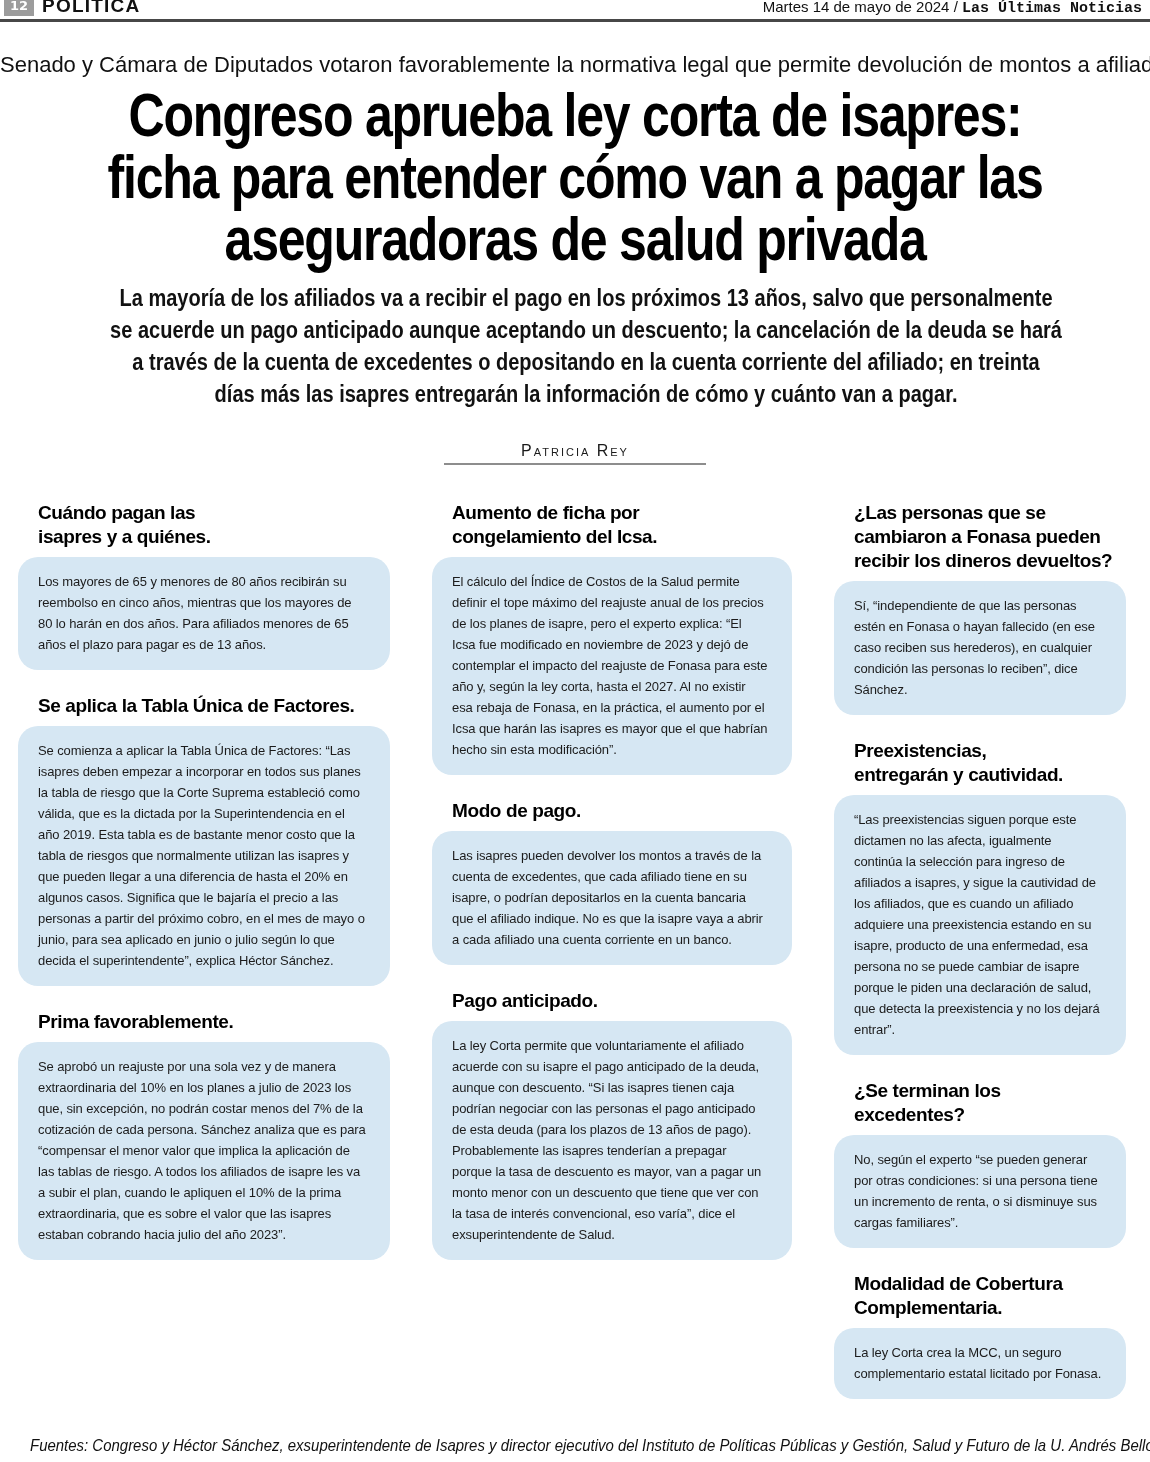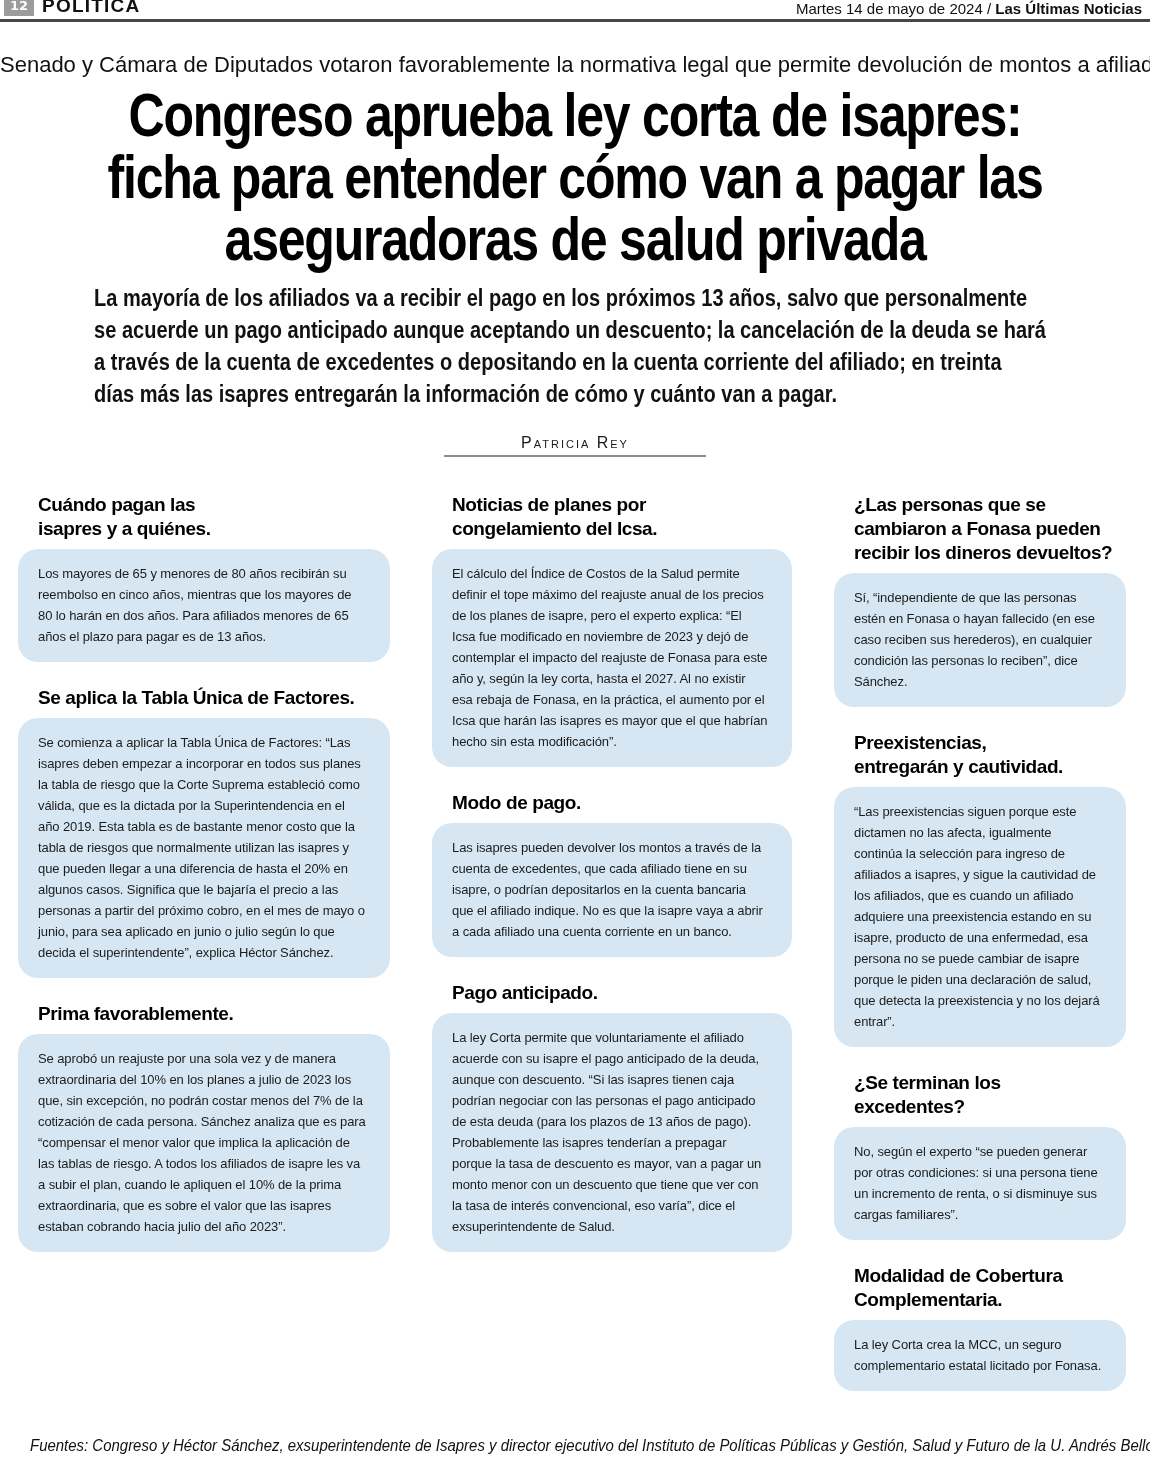--- a/index.html
+++ b/index.html
@@ -13,31 +13,31 @@
   .page{position:relative;width:1150px;height:1462px;background:#fff;overflow:hidden;}
 
   
   .topbar{display:flex;justify-content:space-between;align-items:flex-end;
           padding:2px 8px 2px 4px;border-bottom:3px solid var(--rule);height:22px;}
   .topbar-left{display:flex;align-items:center;gap:8px;}
   .badge{background:var(--badge_bg);color:#fff;font-weight:bold;font-size:13px;
          line-height:15px;padding:2px 6px 3px;font-family:"DejaVu Sans", sans-serif;}
   .section-title{font-size:19px;font-weight:bold;letter-spacing:1.2px;}
   .topbar-right{font-size:15px;white-space:nowrap;}
-  .paper-name{font-weight:bold;}
+  .paper-name{font-weight:bold;font-family:Liberation Mono, monospace;}
 
   
   .kicker{margin-top:30px;text-align:center;font-size:22px;white-space:nowrap;}
   .headline{margin:6px 0 12px;text-align:center;font-weight:bold;font-size:61px;
             line-height:62px;letter-spacing:-1.5px;color:#000;}
   .headline-inner{display:inline-block;transform:scaleX(0.82);transform-origin:center;white-space:pre-line;}
-  .lead{margin:12px 0 2px;text-align:left;font-weight:bold;font-size:23px;line-height:32px;padding-left:23px;}
+  .lead{margin:12px 0 2px;text-align:center;font-weight:bold;font-size:23px;line-height:32px;padding-left:23px;}
   .lead-inner{display:inline-block;transform:scaleX(0.87);transform-origin:center;white-space:pre-line;}
 
-  .byline{width:262px;margin:24px auto 0;text-align:center;border-bottom:2px solid #8d8d8d;
+  .byline{width:262px;margin:32px auto 0;text-align:center;border-bottom:2px solid #8d8d8d;
           padding-bottom:3px;font-variant:small-caps;font-size:16px;letter-spacing:2px;color:#1a1a1a;}
 
   
   .columns{display:grid;grid-template-columns:372px 360px 292px;column-gap:42px;
            margin:24px 12px 0 18px;align-items:start;}
   .item-heading{font-size:19px;font-weight:bold;line-height:24px;letter-spacing:-0.4px;
                 margin:24px 0 8px;padding-left:20px;white-space:pre;color:#000;}
   .item:first-child .item-heading{margin-top:12px;}
   .item-box{background:var(--box_bg);border-radius:20px;padding:14px 24px 15px 20px;
             font-size:13px;line-height:21px;letter-spacing:-0.1px;color:#1c1c1c;white-space:pre-line;}
@@ -89,21 +89,21 @@
         <div class="item-box">Se comienza a aplicar la Tabla Única de Factores: “Las isapres deben empezar a incorporar en todos sus planes la tabla de riesgo que la Corte Suprema estableció como válida, que es la dictada por la Superintendencia en el año 2019. Esta tabla es de bastante menor costo que la tabla de riesgos que normalmente utilizan las isapres y que pueden llegar a una diferencia de hasta el 20% en algunos casos. Significa que le bajaría el precio a las personas a partir del próximo cobro, en el mes de mayo o junio, para sea aplicado en junio o julio según lo que decida el superintendente”, explica Héctor Sánchez.</div>
       </article>
       <article class="item">
         <h2 class="item-heading">Prima favorablemente.</h2>
         <div class="item-box">Se aprobó un reajuste por una sola vez y de manera extraordinaria del 10% en los planes a julio de 2023 los que, sin excepción, no podrán costar menos del 7% de la cotización de cada persona. Sánchez analiza que es para “compensar el menor valor que implica la aplicación de las tablas de riesgo. A todos los afiliados de isapre les va a subir el plan, cuando le apliquen el 10% de la prima extraordinaria, que es sobre el valor que las isapres estaban cobrando hacia julio del año 2023”.</div>
       </article>
     </section>
 
     <section class="col">
       <article class="item">
-        <h2 class="item-heading">Noticias de planes por
+        <h2 class="item-heading">Aumento de ficha por
 congelamiento del Icsa.</h2>
         <div class="item-box">El cálculo del Índice de Costos de la Salud permite definir el tope máximo del reajuste anual de los precios de los planes de isapre, pero el experto explica: “El Icsa fue modificado en noviembre de 2023 y dejó de contemplar el impacto del reajuste de Fonasa para este año y, según la ley corta, hasta el 2027. Al no existir esa rebaja de Fonasa, en la práctica, el aumento por el Icsa que harán las isapres es mayor que el que habrían hecho sin esta modificación”.</div>
       </article>
       <article class="item">
         <h2 class="item-heading">Modo de pago.</h2>
         <div class="item-box">Las isapres pueden devolver los montos a través de la cuenta de excedentes, que cada afiliado tiene en su isapre, o podrían depositarlos en la cuenta bancaria que el afiliado indique. No es que la isapre vaya a abrir a cada afiliado una cuenta corriente en un banco.</div>
       </article>
       <article class="item">
         <h2 class="item-heading">Pago anticipado.</h2>
         <div class="item-box">La ley Corta permite que voluntariamente el afiliado acuerde con su isapre el pago anticipado de la deuda, aunque con descuento. “Si las isapres tienen caja podrían negociar con las personas el pago anticipado de esta deuda (para los plazos de 13 años de pago). Probablemente las isapres tenderían a prepagar porque la tasa de descuento es mayor, van a pagar un monto menor con un descuento que tiene que ver con la tasa de interés convencional, eso varía”, dice el exsuperintendente de Salud.</div>

